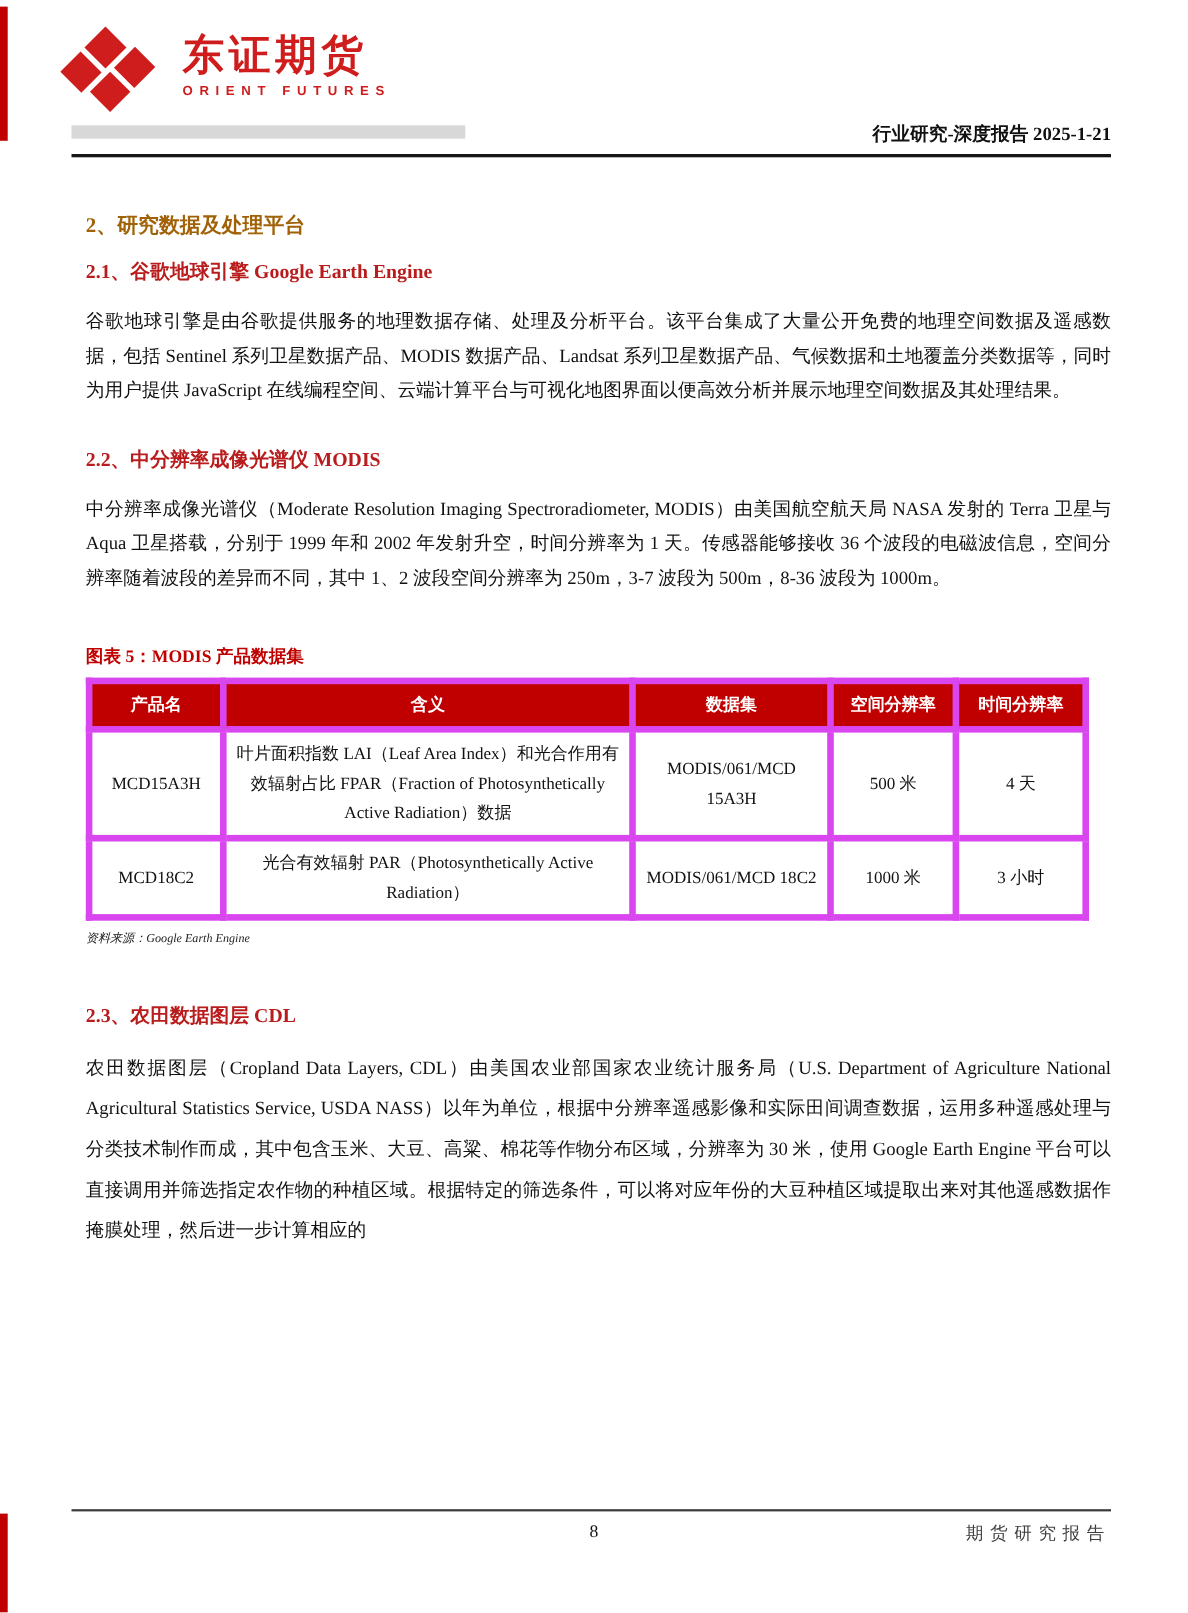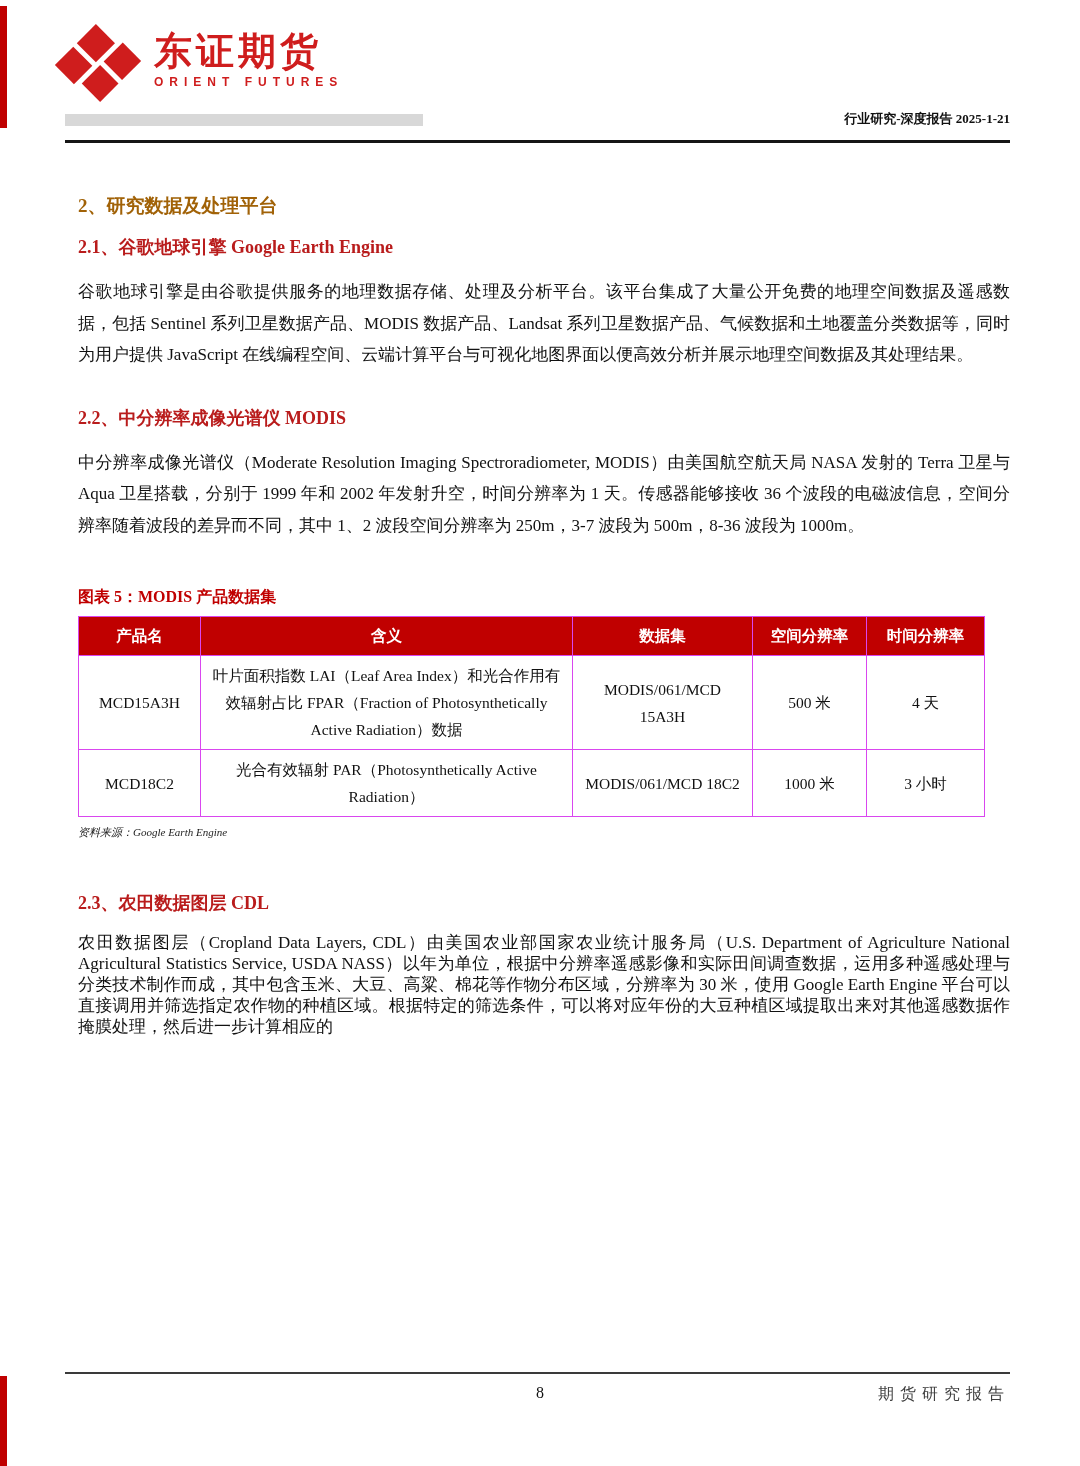--- a/index.html
+++ b/index.html
@@ -8,47 +8,47 @@
     font-family:"Liberation Serif","DejaVu Serif",serif;color:#111;
     overflow:hidden;
   }
   
   .edge-bar{position:absolute;left:0;width:7px;background:#c00000;}
   .edge-bar.top{top:6px;height:122px;}
   .edge-bar.bottom{top:1376px;height:90px;}
 
   
   .header{position:absolute;left:65px;top:26px;right:70px;}
-  .logo{display:flex;align-items:center;gap:21px;}
+  .logo{display:flex;align-items:center;gap:33px;}
   .logo-mark{width:58px;height:58px;transform:rotate(45deg);display:grid;
     grid-template-columns:1fr 1fr;grid-template-rows:1fr 1fr;gap:5px;margin:8px 6px 0 4px;}
   .logo-mark span{background:#cf1d1d;display:block;}
   .logo-mark span:nth-child(1),.logo-mark span:nth-child(3){transform:translateY(3px);}
   .logo-mark span:nth-child(2),.logo-mark span:nth-child(4){transform:translateY(-3px);}
   .logo-text{display:flex;flex-direction:column;}
   .logo-cn{color:#cf1d1d;font-family:"Liberation Sans","DejaVu Sans",sans-serif;
     font-weight:900;font-size:38px;letter-spacing:4px;line-height:44px;}
   .logo-en{color:#cf1d1d;font-family:"Liberation Sans","DejaVu Sans",sans-serif;
     font-weight:700;font-size:12px;letter-spacing:6px;margin-top:2px;}
   .header-gray-bar{position:absolute;left:0px;top:88px;width:358px;height:12px;background:#d8d8d8;}
-  .header-right{position:absolute;right:0;top:84px;font-weight:700;font-size:13px;color:#111;
+  .header-right{position:absolute;right:0;top:84px;font-weight:700;font-size:17px;color:#111;
     font-family:"Liberation Serif","DejaVu Serif",serif;}
   .header-rule{position:absolute;left:65px;right:70px;top:140px;height:3px;background:#161616;}
 
   
   .content{position:absolute;left:78px;top:192px;width:932px;}
   h2.sec{color:#a16207;font-size:19px;font-weight:700;margin:0 0 6px 0;line-height:28px;}
   h3.sub{color:#b91c1c;font-size:18px;font-weight:700;margin:34px 0 16px 0;line-height:26px;}
   h3.sub.first{margin-top:14px;}
   p.body{font-size:17px;line-height:31.5px;text-align:justify;margin:0 0 14px 0;}
 
   
   .fig-caption{color:#c00000;font-weight:700;font-size:16px;margin:46px 0 8px 0;}
   table.modis{border-collapse:collapse;width:906px;table-layout:fixed;}
-  table.modis th,table.modis td{border:1px solid #d946ef;text-align:center;vertical-align:middle;}
+  table.modis th,table.modis td{border:6px solid #d946ef;text-align:center;vertical-align:middle;}
   table.modis th{background:#c00000;color:#ffffff;font-weight:700;font-size:15.5px;
     padding:9px 4px;line-height:20px;}
   table.modis td{font-size:15.5px;line-height:27px;padding:6px 8px;}
   .src-note{font-size:11px;font-style:italic;color:#222;margin:8px 0 0 0;}
 
   
   .footer-rule{position:absolute;left:65px;right:70px;top:1372px;height:2px;background:#3a3a3a;}
   .footer-page{position:absolute;left:0;top:1384px;width:1080px;text-align:center;font-size:16px;color:#111;}
   .footer-right{position:absolute;right:70px;top:1384px;font-size:16px;color:#3f3f3f;letter-spacing:6px;}
 </style>
@@ -117,18 +117,18 @@
         <td>光合有效辐射 PAR（Photosynthetically Active Radiation）</td>
         <td>MODIS/061/MCD 18C2</td>
         <td>1000 米</td>
         <td>3 小时</td>
       </tr>
     </tbody>
   </table>
   <div class="src-note">资料来源：Google Earth Engine</div>
 
   <h3 class="sub" style="margin-top:50px;">2.3、农田数据图层 CDL</h3>
-  <p class="body" style="line-height:21px;">农田数据图层（Cropland Data Layers, CDL）由美国农业部国家农业统计服务局（U.S. Department of Agriculture National Agricultural Statistics Service, USDA NASS）以年为单位，根据中分辨率遥感影像和实际田间调查数据，运用多种遥感处理与分类技术制作而成，其中包含玉米、大豆、高粱、棉花等作物分布区域，分辨率为 30 米，使用 Google Earth Engine 平台可以直接调用并筛选指定农作物的种植区域。根据特定的筛选条件，可以将对应年份的大豆种植区域提取出来对其他遥感数据作掩膜处理，然后进一步计算相应的</p>
+  <p class="body" style="line-height:37px;">农田数据图层（Cropland Data Layers, CDL）由美国农业部国家农业统计服务局（U.S. Department of Agriculture National Agricultural Statistics Service, USDA NASS）以年为单位，根据中分辨率遥感影像和实际田间调查数据，运用多种遥感处理与分类技术制作而成，其中包含玉米、大豆、高粱、棉花等作物分布区域，分辨率为 30 米，使用 Google Earth Engine 平台可以直接调用并筛选指定农作物的种植区域。根据特定的筛选条件，可以将对应年份的大豆种植区域提取出来对其他遥感数据作掩膜处理，然后进一步计算相应的</p>
 </div>
 
 <div class="footer-rule"></div>
 <div class="footer-page">8</div>
 <div class="footer-right">期货研究报告</div>
 
 </body></html>

